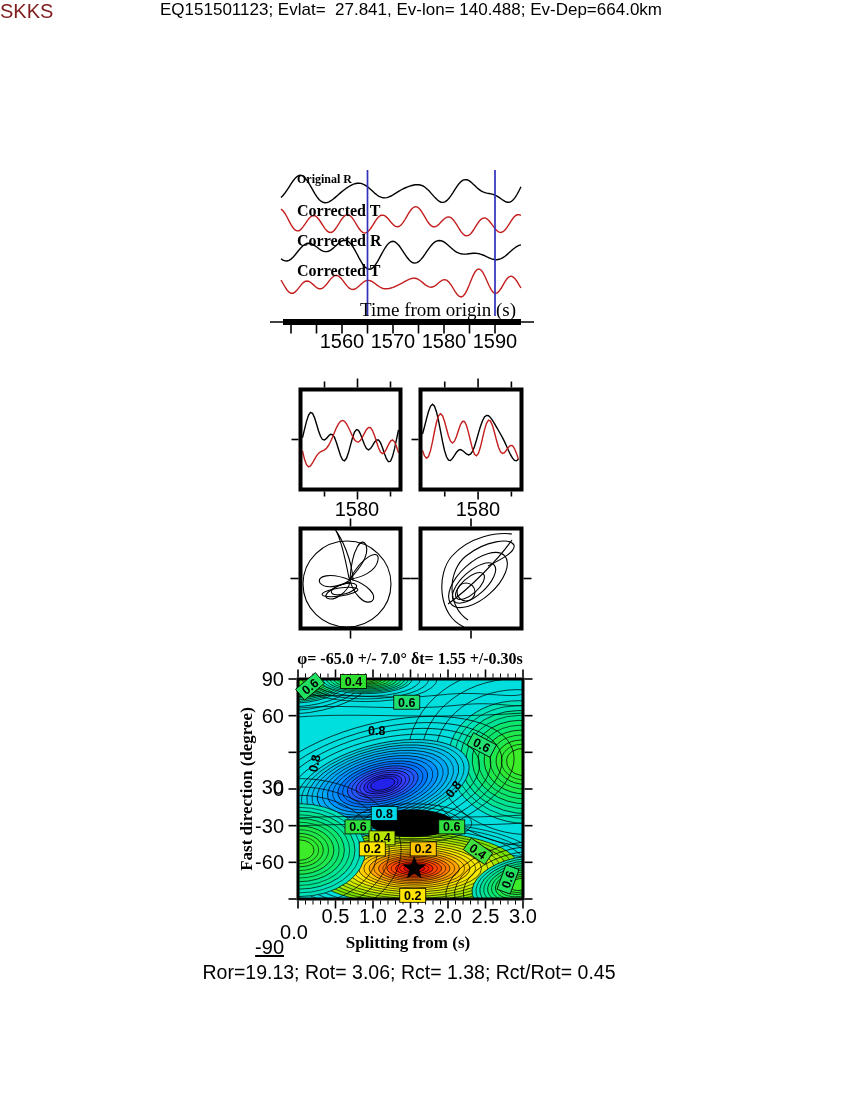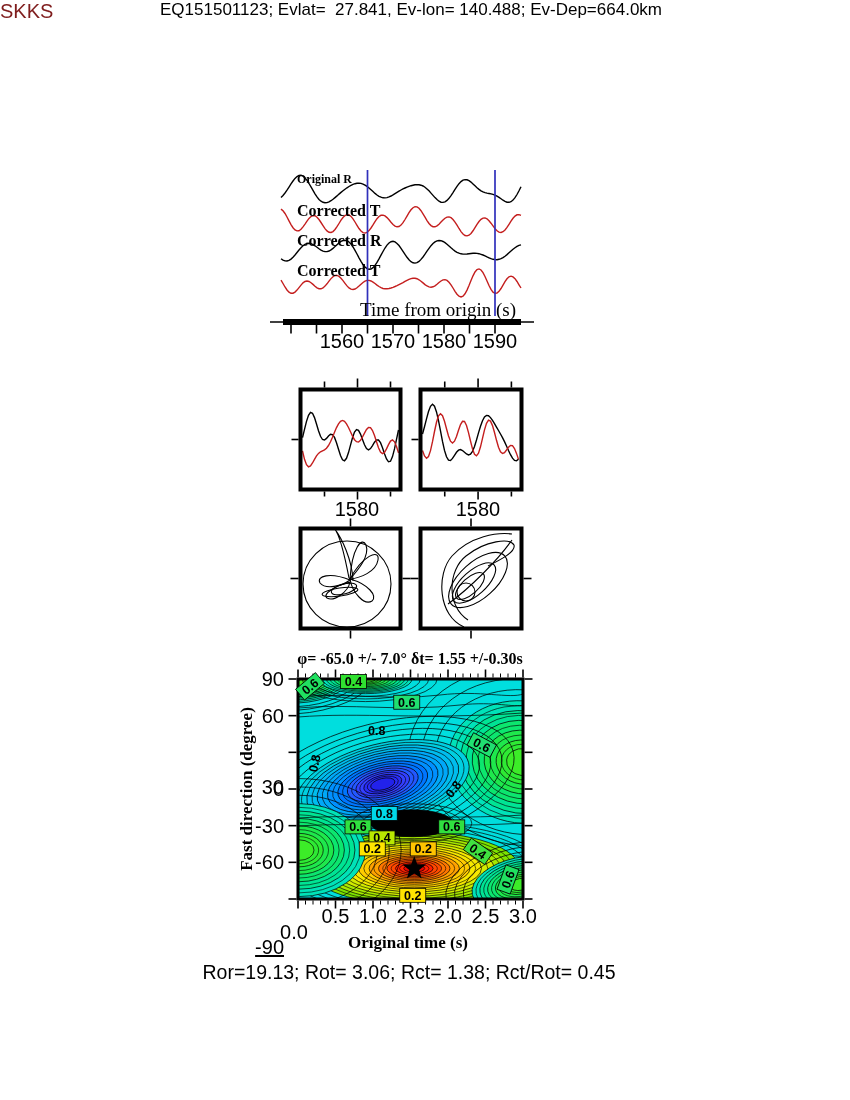--- a/index.html
+++ b/index.html
@@ -405,21 +405,21 @@
       <div class="t tick" style="left: 416px; top: 330px; width: 56px;">1580</div>
       <div class="t tick" style="left: 467px; top: 330px; width: 56px;">1590</div>
     </div>
 
   <div class="t tick" style="left:327px;top:498px;width:60px;">1580</div>
   <div class="t tick" style="left:448px;top:498px;width:60px;">1580</div>
 
   <div class="t serifb ctr" style="left:10px;top:650px;width:800px;font-size:16px;">φ= -65.0 +/- 7.0° δt= 1.55 +/-0.30s</div>
 
   <div class="t serifb" style="left:247px;top:789px;transform:translate(-50%,-50%) rotate(-90deg);font-size:17px;">Fast direction (degree)</div>
-  <div class="t serifb ctr" style="left:308px;top:933px;width:200px;font-size:17px;">Original time (s)</div>
+  <div class="t serifb ctr" style="left:308px;top:933px;width:200px;font-size:17px;">Splitting from (s)</div>
 
   <div id="cx-ticks">
       <div class="t tick" style="left: 272px; top: 905px; width: 44px; margin-top: 16px;">0.0</div>
       <div class="t tick" style="left: 313.5px; top: 905px; width: 44px;">0.5</div>
       <div class="t tick" style="left: 351px; top: 905px; width: 44px;">1.0</div>
       <div class="t tick" style="left: 388.5px; top: 905px; width: 44px;">2.3</div>
       <div class="t tick" style="left: 426px; top: 905px; width: 44px;">2.0</div>
       <div class="t tick" style="left: 463.5px; top: 905px; width: 44px;">2.5</div>
       <div class="t tick" style="left: 501px; top: 905px; width: 44px;">3.0</div>
     </div>

